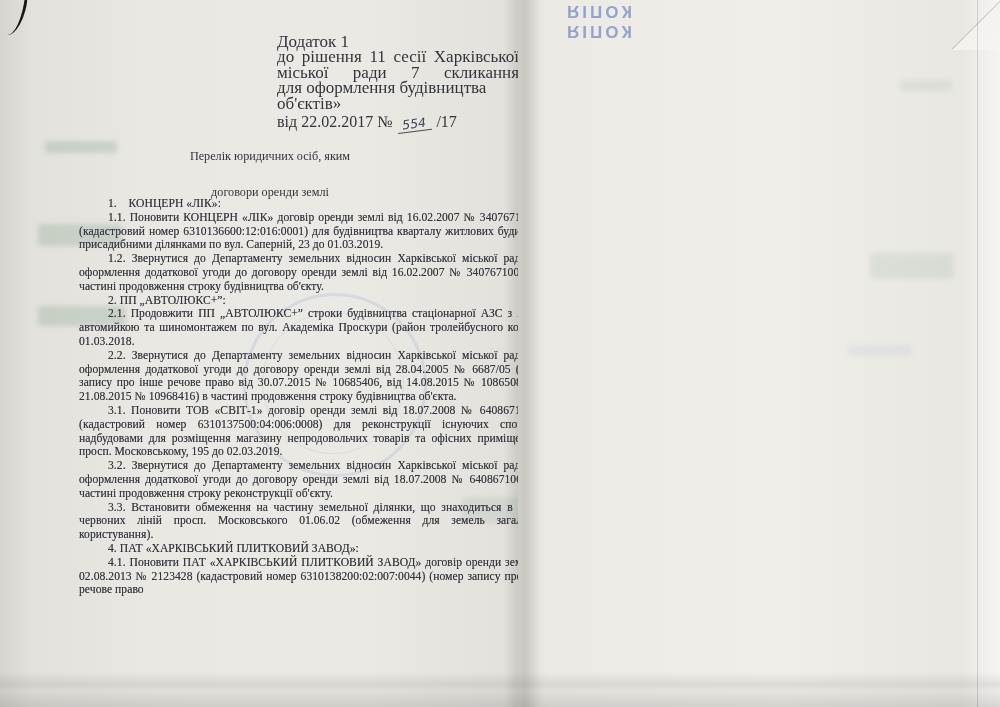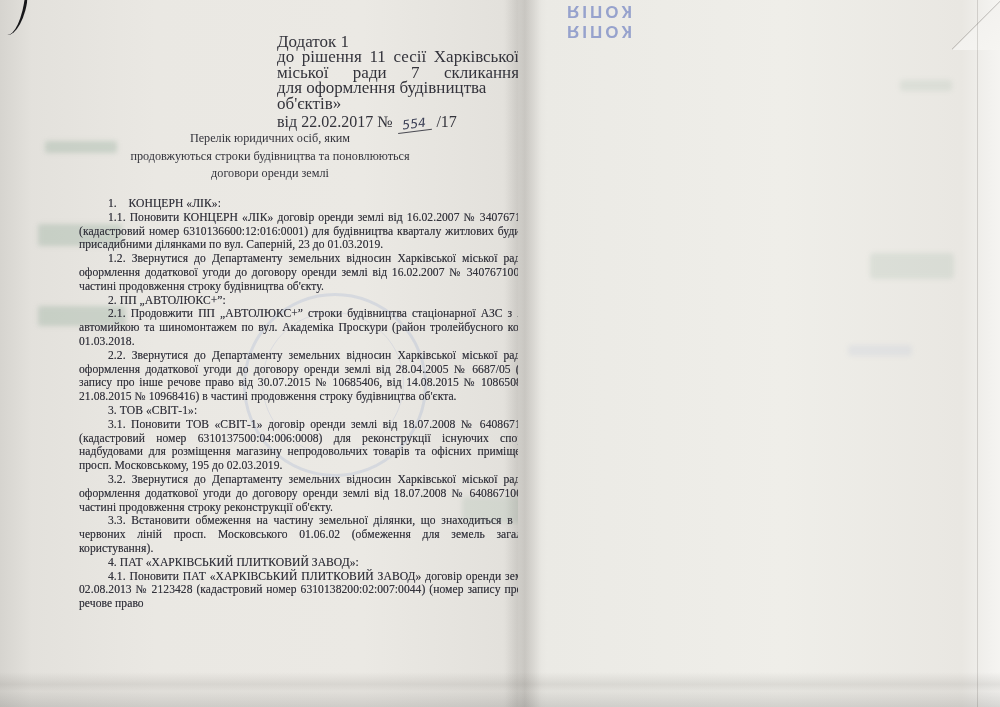--- a/index.html
+++ b/index.html
@@ -50,21 +50,21 @@
   .date-line{margin-top:1px;}
   .handwritten{
     display:inline-block;min-width:34px;text-align:center;
     border-bottom:1px solid #4a4a52;
     font-style:italic;font-family:"DejaVu Sans",sans-serif;
     font-size:12.5px;color:#3c4056;
     transform:rotate(-7deg) translateY(1px);margin:0 1px;
   }
   
   #doc-title{position:absolute;left:35px;top:130px;width:470px;font-size:12.2px;line-height:17.5px;}
-  .title-line{margin:0;text-align:center;}
+  .title-line{margin:18px;text-align:center;}
   
   .body-col{position:absolute;font-size:11.6px;line-height:13.8px;letter-spacing:0.05px;
     text-shadow:0 0 0.45px rgba(45,45,62,0.55);margin-left:44px;}
   #left-body{left:35px;top:197px;width:471px;}
   .para{margin:0;text-align:justify;text-indent:29px;}
   
   .copy-stamp{
     position:absolute;left:543px;top:1px;width:110px;
     transform:scale(-1,-1);
     font-family:"Liberation Sans","DejaVu Sans",sans-serif;
@@ -105,32 +105,30 @@
         <p class="annex-line">для оформлення будівництва об'єктів»</p>
       </div>
     <p class="annex-line date-line" style="position:absolute;left:277px;top:112px;width:242px;">
       <span>від 22.02.2017 №</span>
       <span class="handwritten">554</span>
       <span>/17</span>
     </p>
 
     <div id="doc-title">
         <p class="title-line">Перелік  юридичних осіб, яким</p>
-        <p class="title-line">продовжуються строки  будівництва та поновлюються</p>
         <p class="title-line">договори оренди землі</p>
       </div>
 
     <div class="body-col" id="left-body">
         <p class="para">1.&nbsp;&nbsp;&nbsp;&nbsp;КОНЦЕРН «ЛІК»:</p>
         <p class="para">1.1. Поновити КОНЦЕРН «ЛІК» договір оренди землі від 16.02.2007 № 340767100020 (кадастровий номер 6310136600:12:016:0001) для будівництва кварталу житлових будинків з присадибними ділянками по вул. Саперній, 23 до 01.03.2019.</p>
         <p class="para">1.2. Звернутися до Департаменту земельних відносин Харківської міської ради для оформлення додаткової угоди до договору оренди землі від 16.02.2007 № 340767100020, в частині продовження строку будівництва об'єкту.</p>
         <p class="para">2. ПП „АВТОЛЮКС+”:</p>
         <p class="para">2.1. Продовжити ПП „АВТОЛЮКС+” строки будівництва стаціонарної АЗС з АГЗП, автомийкою та шиномонтажем по вул. Академіка Проскури (район тролейбусного кола) до 01.03.2018.</p>
         <p class="para">2.2. Звернутися до Департаменту земельних відносин Харківської міської ради для оформлення додаткової угоди до договору оренди землі від 28.04.2005 № 6687/05 (номер запису про інше речове право від 30.07.2015 № 10685406, від 14.08.2015  № 10865084, від 21.08.2015 № 10968416)  в частині продовження строку будівництва об'єкта.</p>
-        <p class="para">3. ТОВ «СВІТ-1»:</p>
         <p class="para">3.1. Поновити ТОВ «СВІТ-1» договір оренди землі від 18.07.2008 №  640867100078  (кадастровий  номер  6310137500:04:006:0008) для реконструкції існуючих споруд з надбудовами для розміщення магазину непродовольчих товарів та офісних приміщень по просп. Московському, 195 до 02.03.2019.</p>
         <p class="para">3.2. Звернутися до Департаменту земельних відносин Харківської міської ради для оформлення додаткової угоди до договору оренди землі від 18.07.2008 № 640867100078 в частині продовження строку реконструкції об'єкту.</p>
         <p class="para">3.3. Встановити обмеження на частину земельної ділянки, що знаходиться в межах червоних ліній  просп. Московського  01.06.02 (обмеження для земель загального користування).</p>
         <p class="para">4. ПАТ «ХАРКІВСЬКИЙ ПЛИТКОВИЙ ЗАВОД»:</p>
         <p class="para">4.1. Поновити ПАТ «ХАРКІВСЬКИЙ ПЛИТКОВИЙ ЗАВОД» договір оренди землі від 02.08.2013 № 2123428 (кадастровий номер 6310138200:02:007:0044) (номер запису про інше речове право</p>
       </div>
   </div>
 
   <div class="page" id="right-page">
     <div class="smudge green" style="left:352px;top:253px;width:84px;height:26px;opacity:.55;"></div>

